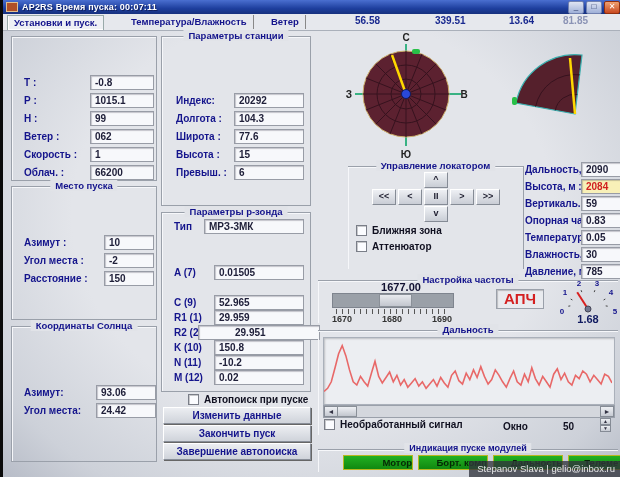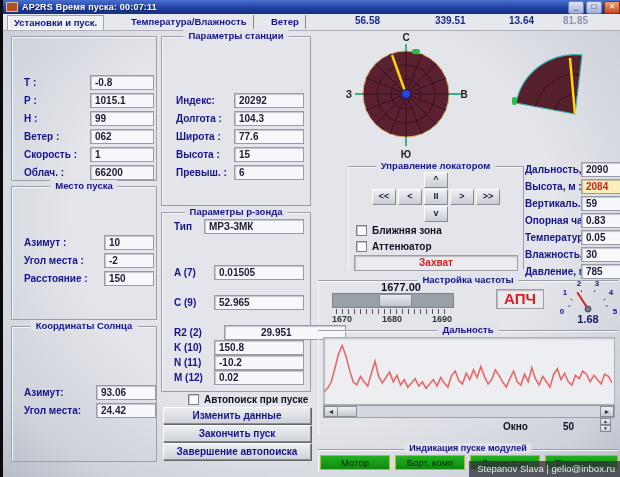--- a/index.html
+++ b/index.html
@@ -57,21 +57,21 @@
   .slider .thumb{position:absolute;left:38%;width:26%;top:0;bottom:0;background:linear-gradient(#e8eaee,#c2c6ce);border:1px solid #8a9098;}
   .ticks{position:absolute;height:5px;background:repeating-linear-gradient(90deg,#555 0 1px,transparent 1px 6px);}
   .hsb{position:absolute;height:11px;background:#d4d7dd;border:1px solid #9aa0aa;}
   .hsb .arrow{position:absolute;top:0;bottom:0;width:12px;background:linear-gradient(#eef0f4,#c6cad2);
     border:1px solid #858b95;font-size:7px;line-height:9px;text-align:center;color:#334;}
   .hsb .thumb{position:absolute;left:13px;width:18px;top:0;bottom:0;background:linear-gradient(#eef0f4,#c2c6ce);border:1px solid #8a9098;}
   .spin{position:absolute;width:11px;height:14px;display:flex;flex-direction:column;}
   .spin div{flex:1;background:linear-gradient(#eef0f4,#c6cad2);border:1px solid #858b95;font-size:5px;line-height:5px;text-align:center;color:#334;}
   
   .modbar{position:absolute;height:13px;background:linear-gradient(#22b022,#108810);
-    border:1px solid #b8b820;font-size:9.5px;font-weight:normal;color:#052805;text-align:center;line-height:13px;}
+    border:1px solid #b8b820;font-size:9.5px;font-weight:bold;color:#052805;text-align:right;line-height:13px;margin-left:23px;}
   .watermark{position:absolute;right:0;bottom:0;height:16px;background:rgba(50,52,62,.78);
     color:#e8e8ea;font-size:9.5px;line-height:16px;padding:0 8px;}
   svg text{font-family:"Liberation Sans",sans-serif;}
 </style>
 </head>
 <body>
 
 <div id="screen">
 
   <div class="titlebar">
@@ -178,23 +178,27 @@
         <span class="fval" style="left:42px;width:94px;">МРЗ-3МК</span>
       </div>
     <div class="frow" style="top:52px;">
         <span class="flabel" style="left:12px;">A (7)</span>
         <span class="fval" style="left:52px;width:84px;">0.01505</span>
       </div>
     <div class="frow" style="top:82px;">
         <span class="flabel" style="left:12px;">C (9)</span>
         <span class="fval" style="left:52px;width:84px;">52.965</span>
       </div>
+    <div class="frow" style="top:97px;">
+        <span class="flabel" style="left:12px;">R1 (1)</span>
+        <span class="fval" style="left:52px;width:84px;">29.959</span>
+      </div>
     <div class="frow" style="top:112px;">
         <span class="flabel" style="left:12px;">R2 (2)</span>
-        <span class="fval" style="left:62px;width:84px;padding-left:36px;">29.951</span>
+        <span class="fval" style="left:36px;width:84px;padding-left:36px;">29.951</span>
       </div>
     <div class="frow" style="top:127px;">
         <span class="flabel" style="left:12px;">K (10)</span>
         <span class="fval" style="left:52px;width:84px;">150.8</span>
       </div>
     <div class="frow" style="top:142px;">
         <span class="flabel" style="left:12px;">N (11)</span>
         <span class="fval" style="left:52px;width:84px;">-10.2</span>
       </div>
     <div class="frow" style="top:157px;">
@@ -258,21 +262,20 @@
     <div class="navbtn" style="left:128px;top:22px;">&gt;&gt;</div>
     <div class="navbtn" style="left:76px;top:39px;">v</div>
     <div class="cbox" style="left:8px;top:58px;">
       <span class="box"></span>
       <span class="clabel">Ближняя зона</span>
     </div>
     <div class="cbox" style="left:8px;top:74px;">
       <span class="box"></span>
       <span class="clabel">Аттенюатор</span>
     </div>
-    <div class="sunken redtxt" style="position:absolute;left:6px;top:88px;width:162px;height:14px;font-size:10px;text-align:center;line-height:14px;">Захват</div>
   </div>
 
   <div style="position:absolute;left:522px;top:162px;width:94px;height:120px;">
     <div class="trow" style="top:0;">
         <span class="flabel">Дальность, м :</span>
         <span class="fval" style="left:56px;width:34px;top:0;">2090</span>
       </div>
     <div class="trow" style="top:17px;">
         <span class="flabel">Высота, м :</span>
         <span class="fval red" style="left:56px;width:34px;top:0;">2084</span>
@@ -340,20 +343,24 @@
     <div style="position:absolute;left:5px;top:6px;width:290px;height:66px;background:#eceef2;border:1px solid #aab0ba;box-shadow:inset 1px 1px 2px rgba(0,0,0,.2);">
       <svg width="288" height="64" viewBox="0 0 288 64" preserveAspectRatio="none">
         <polyline fill="none" stroke="#e86868" stroke-width="1.6" points="0.0,53.5 3.6,50.3 7.3,43.8 10.9,30.3 14.6,15.7 18.2,7.6 21.9,17.9 25.5,31.9 29.2,43.8 32.8,47.0 36.5,38.4 40.1,43.8 43.7,48.1 47.4,35.2 51.0,23.3 54.7,38.4 58.3,44.9 62.0,39.5 65.6,34.1 69.3,43.8 72.9,37.3 76.6,47.0 80.2,41.6 83.8,49.2 87.5,44.9 91.1,40.6 94.8,48.1 98.4,43.8 102.1,50.3 105.7,46.0 109.4,41.6 113.0,48.1 116.7,39.5 120.3,44.9 123.9,49.2 127.6,37.3 131.2,33.0 134.9,42.7 138.5,46.0 142.2,35.2 145.8,41.6 149.5,31.9 153.1,39.5 156.8,28.7 160.4,38.4 164.1,46.0 167.7,41.6 171.3,31.9 175.0,37.3 178.6,43.8 182.3,49.2 185.9,40.6 189.6,33.0 193.2,43.8 196.9,47.0 200.5,36.2 204.2,43.8 207.8,29.8 211.4,40.6 215.1,47.0 218.7,38.4 222.4,43.8 226.0,49.2 229.7,36.2 233.3,30.8 237.0,41.6 240.6,35.2 244.3,43.8 247.9,47.0 251.5,37.3 255.2,40.6 258.8,33.0 262.5,36.2 266.1,43.8 269.8,37.3 273.4,41.6 277.1,46.0 280.7,36.2 284.4,38.4 288.0,44.9"></polyline>
       </svg>
     </div>
     <div class="hsb" style="left:5px;top:74px;width:290px;">
       <div class="arrow" style="left:0;">◄</div>
       <div class="thumb"></div>
       <div class="arrow" style="right:0;">►</div>
     </div>
+    <div class="cbox" style="left:6px;top:88px;">
+      <span class="box"></span>
+      <span class="clabel">Необработанный сигнал</span>
+    </div>
     <span class="flabel" style="left:185px;top:88px;color:#101020;">Окно</span>
     <span class="flabel" style="left:245px;top:88px;color:#101020;">50</span>
     <div class="spin" style="left:282px;top:87px;">
         <div>▲</div>
         <div>▼</div>
       </div>
   </div>
 
   <div class="gbox" style="left:315px;top:449px;width:300px;height:22px;border:none;border-top:1px solid #9aa0aa;">
     <div class="gtitle" style="font-size:9px;">Индикация пуске модулей</div>

